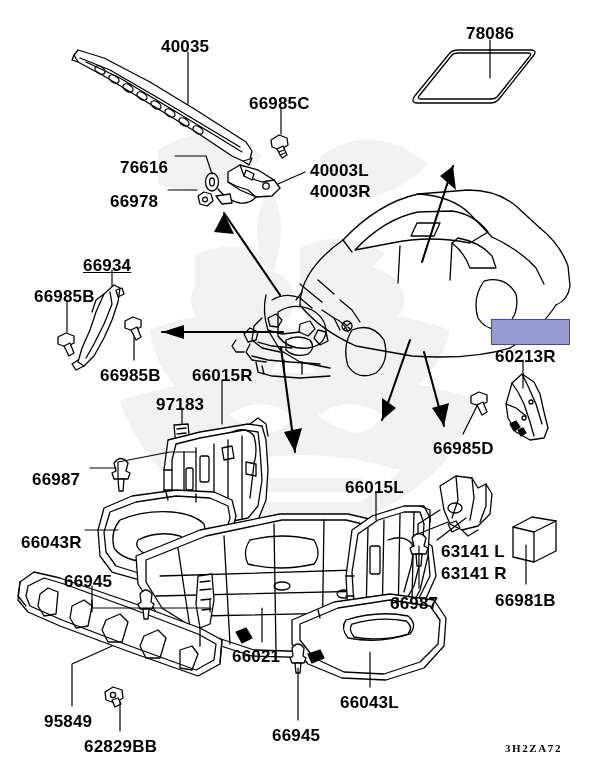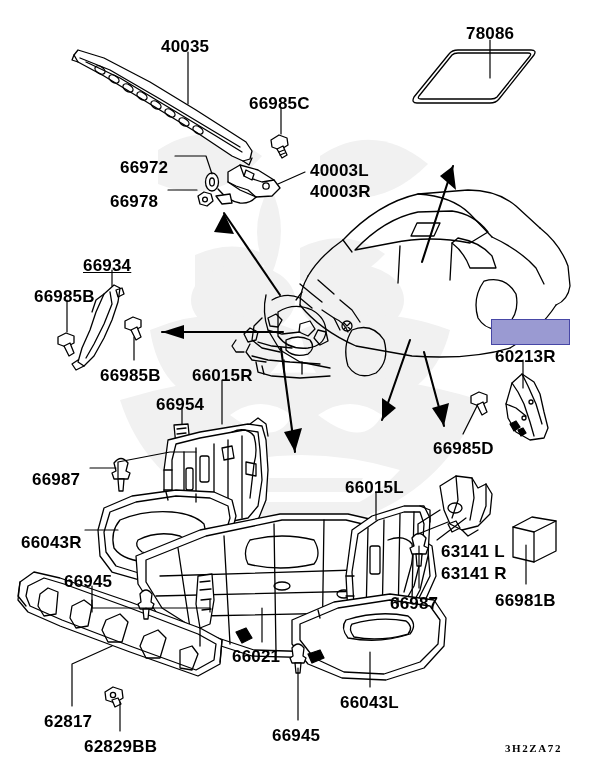--- a/index.html
+++ b/index.html
@@ -397,41 +397,41 @@
   </svg>
 
   <div id="highlight-layer">
     <div class="highlight-box" style="left:491px; top:319px; width:79px; height:26px;"></div>
   </div>
 
   <div id="label-layer">
     <div class="part-label" style="left:161px; top:38px;">40035</div>
     <div class="part-label" style="left:466px; top:25px;text-align:center;">78086</div>
     <div class="part-label" style="left:249px; top:95px;">66985C</div>
-    <div class="part-label" style="left:120px; top:159px;">66972</div>
+    <div class="part-label" style="left:120px; top:159px;">76616</div>
     <div class="part-label" style="left:310px; top:162px;">40003L</div>
     <div class="part-label" style="left:310px; top:183px;">40003R</div>
     <div class="part-label" style="left:110px; top:193px;">66978</div>
     <div class="part-label" style="left:83px;  top:257px;text-decoration:underline;">66934</div>
     <div class="part-label" style="left:34px;  top:288px;">66985B</div>
     <div class="part-label" style="left:495px; top:348px;">60213R</div>
     <div class="part-label" style="left:100px; top:367px;">66985B</div>
     <div class="part-label" style="left:192px; top:367px;">66015R</div>
-    <div class="part-label" style="left:156px; top:396px;">66954</div>
+    <div class="part-label" style="left:156px; top:396px;">97183</div>
     <div class="part-label" style="left:433px; top:440px;">66985D</div>
     <div class="part-label" style="left:32px;  top:471px;">66987</div>
     <div class="part-label" style="left:345px; top:479px;">66015L</div>
     <div class="part-label" style="left:21px;  top:534px;">66043R</div>
     <div class="part-label" style="left:441px; top:543px;">63141 L</div>
     <div class="part-label" style="left:441px; top:565px;">63141 R</div>
     <div class="part-label" style="left:64px;  top:573px;">66945</div>
     <div class="part-label" style="left:495px; top:592px;">66981B</div>
     <div class="part-label" style="left:390px; top:595px;">66987</div>
     <div class="part-label" style="left:232px; top:648px;">66021</div>
-    <div class="part-label" style="left:44px;  top:713px;">62817</div>
+    <div class="part-label" style="left:44px;  top:713px;">95849</div>
     <div class="part-label" style="left:340px; top:694px;">66043L</div>
     <div class="part-label" style="left:84px;  top:738px;">62829BB</div>
     <div class="part-label" style="left:272px; top:727px;">66945</div>
 
     <div class="diagram-code" style="left:505px; top:742px;">3H2ZA72</div>
   </div>
 
 </div>
 
 </body></html>

